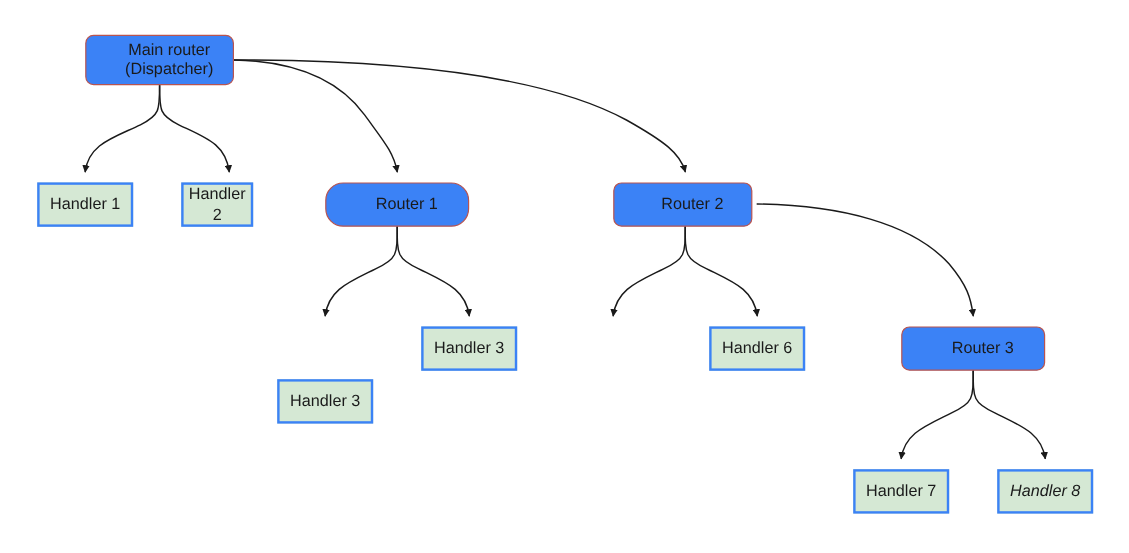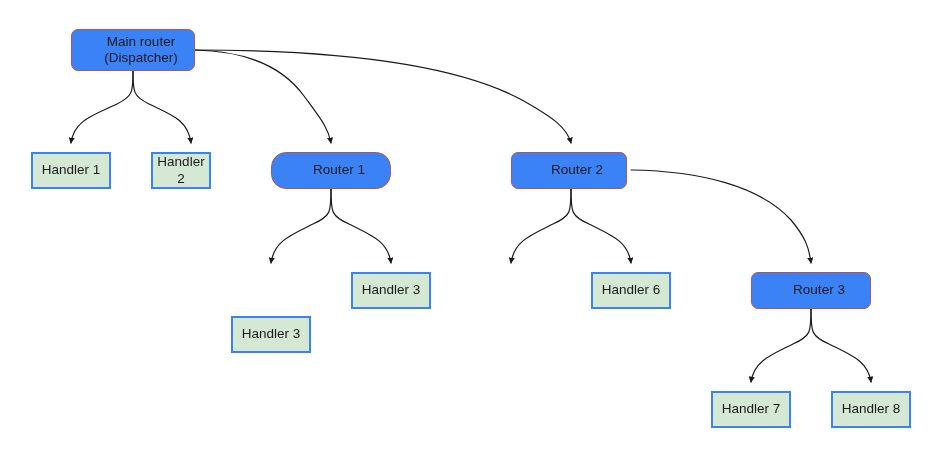--- a/index.html
+++ b/index.html
@@ -87,17 +87,17 @@
   </div>
 
   <div class="node router" style="left:751px;top:272px;width:120px;height:37px;">
     <span>Router 3</span>
   </div>
 
   <div class="node handler" style="left:711px;top:391px;width:80px;height:37px;">
     <span>Handler 7</span>
   </div>
 
-  <div class="node handler" style="left:831px;top:391px;width:80px;height:37px;">
+  <div class="node handler" style="left:831px;top:391px;width:80px;height:37px;font-style:italic;">
     <span>Handler 8</span>
   </div>
 
 </div>
 
 </body></html>

